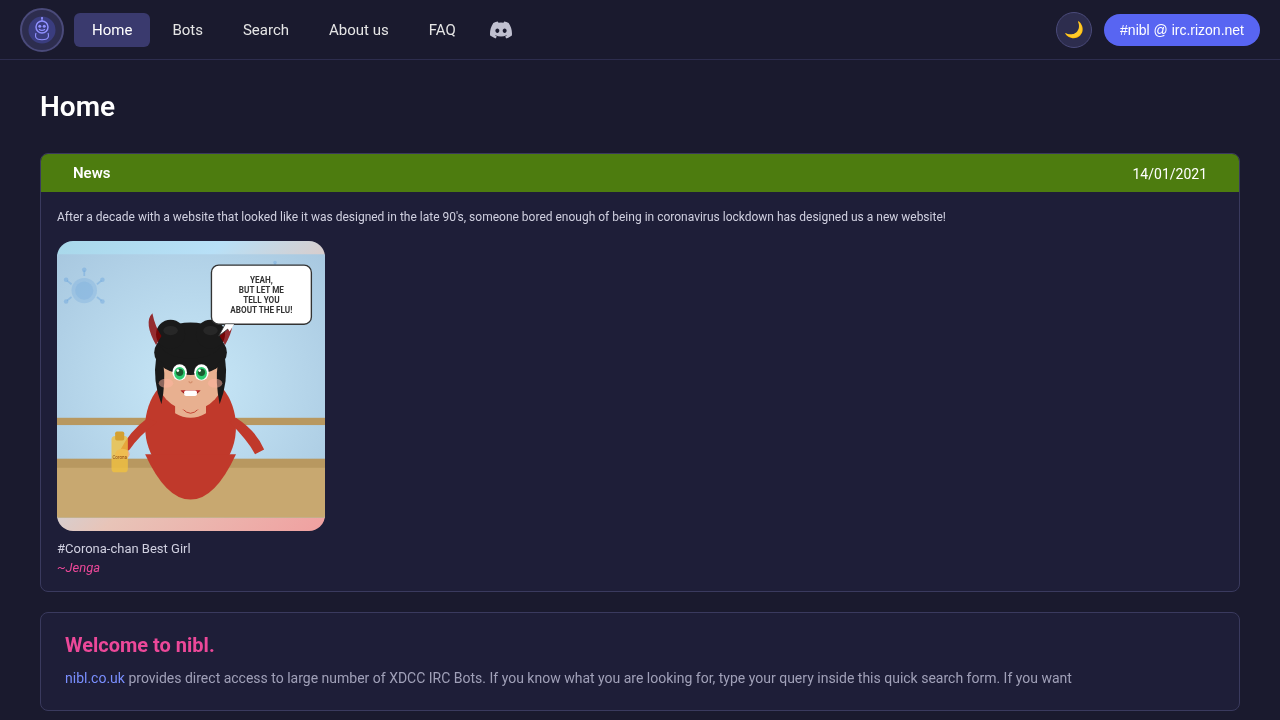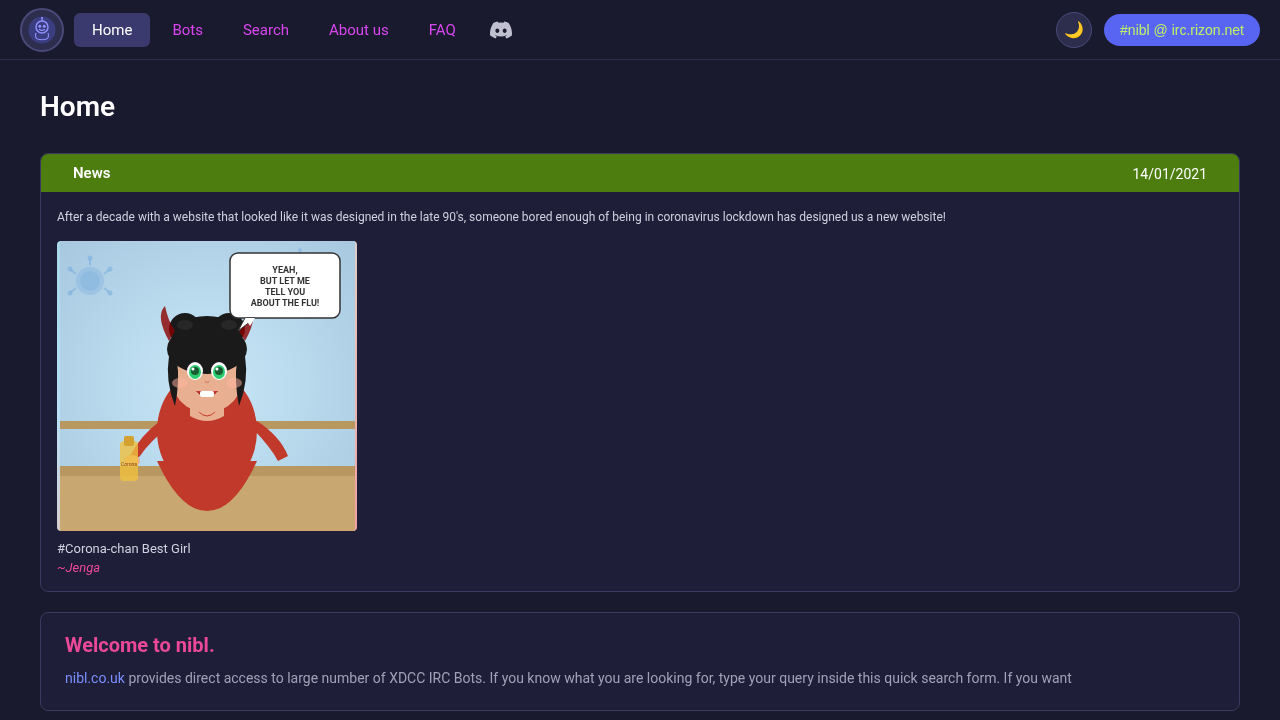--- a/index.html
+++ b/index.html
@@ -53,21 +53,21 @@
       align-items: center;
       gap: 4px;
       flex: 1;
     }
 
     .nav-item {
       padding: 8px 18px;
       border-radius: 6px;
       cursor: pointer;
       font-size: 15px;
-      color: #d946ef;
+      color: #e5e5e5;
       text-decoration: none;
       display: flex;
       align-items: center;
       transition: background 0.2s;
     }
 
     .nav-item.active {
       background-color: #3a3a6e;
       color: #ffffff;
     }
@@ -92,21 +92,21 @@
       display: flex;
       align-items: center;
       justify-content: center;
       cursor: pointer;
       color: #c0c0d0;
       font-size: 16px;
     }
 
     .irc-button {
       background-color: #5865f2;
-      color: #bef264;
+      color: #ffffff;
       border: none;
       padding: 8px 16px;
       border-radius: 20px;
       cursor: pointer;
       font-size: 14px;
       font-weight: 500;
     }
 
     
     main {
@@ -158,24 +158,24 @@
       font-size: 12px;
       line-height: 1.6;
       margin-bottom: 14px;
     }
 
     .card-image-container {
       margin-bottom: 10px;
     }
 
     .card-image {
-      width: 300px;
+      width: 268px;
       height: 290px;
       background: linear-gradient(135deg, #a8d8ea 0%, #b8e0f7 30%, #e8c4b8 60%, #f0a0a0 100%);
-      border-radius: 4px;
+      border-radius: 16px;
       position: relative;
       overflow: hidden;
       display: flex;
       align-items: center;
       justify-content: center;
     }
 
     .card-caption {
       font-size: 13px;
       color: #d0d0e0;

